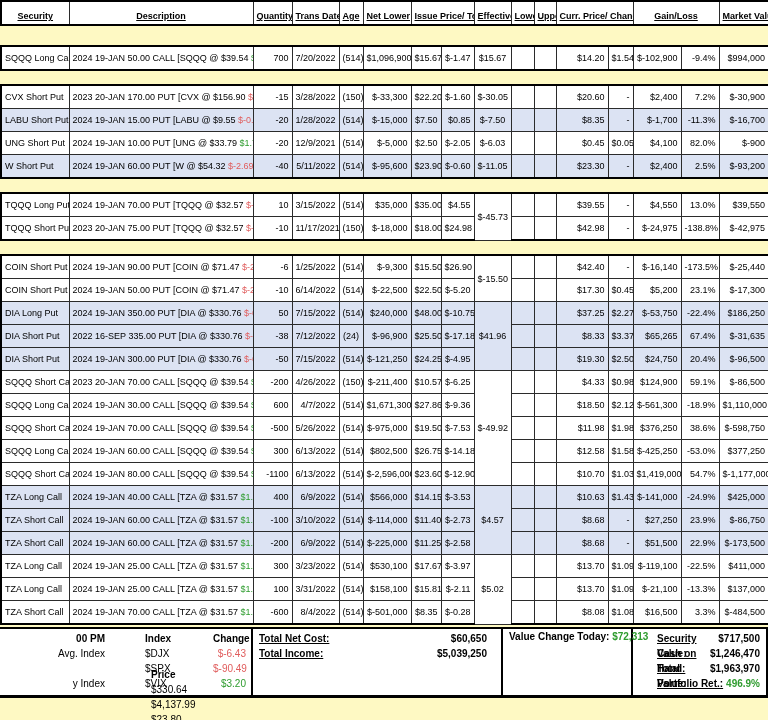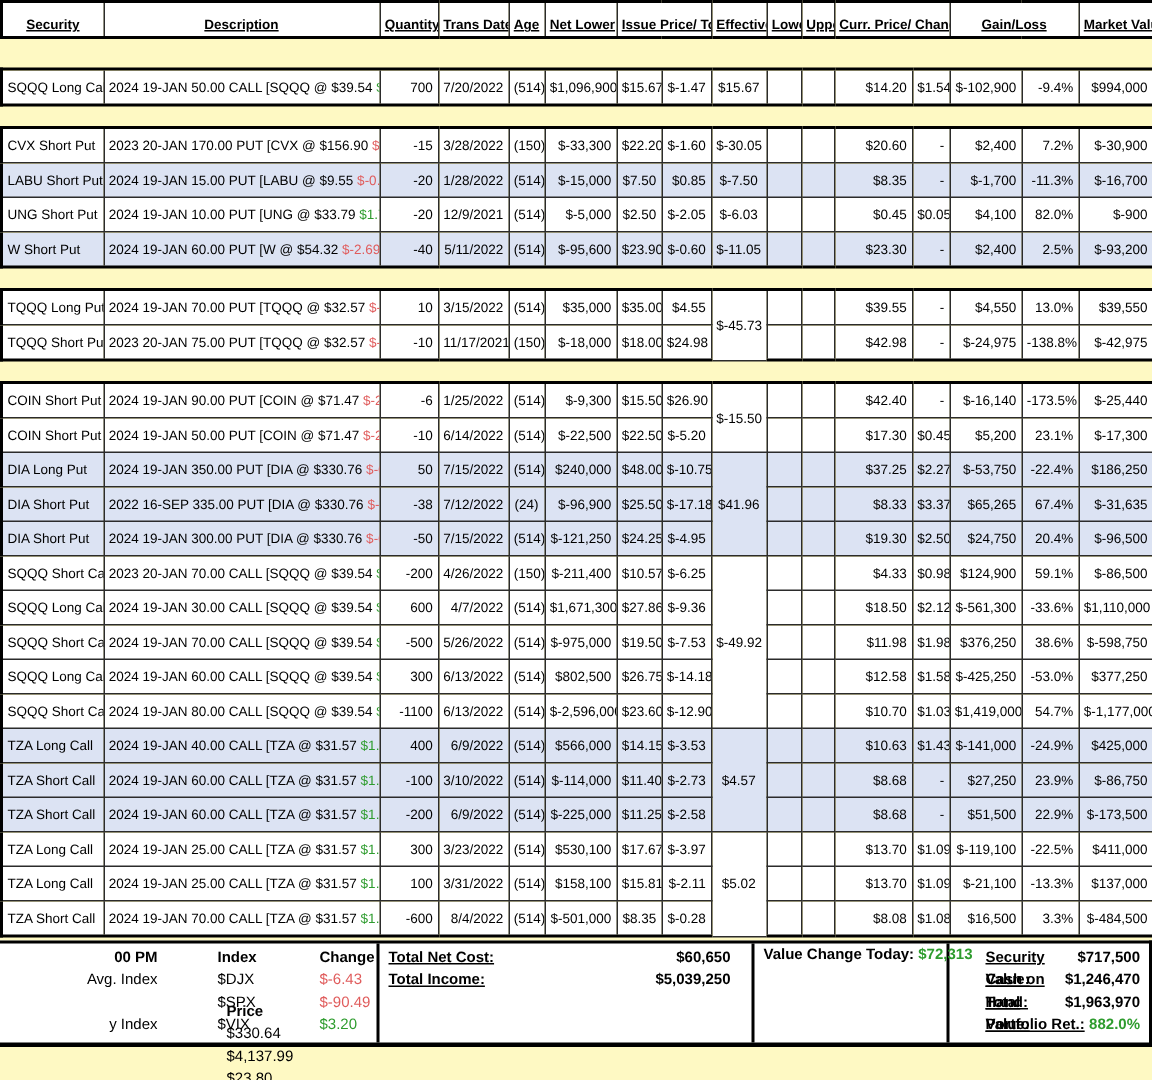--- a/index.html
+++ b/index.html
@@ -39,21 +39,21 @@
   .summary{
     margin-top:2px;height:66px;display:flex;background:#ffffff;
     border-top:2px solid #000;border-bottom:3px solid #000;border-right:2px solid #000;
     font-size:10px;color:#000;
   }
   .sum-left{width:253px;border-right:2px solid #000;padding:2px 3px 0 2px;box-sizing:border-box;}
   .ix-row{display:grid;grid-template-columns:103px 46px 62px 1fr;height:15px;line-height:15px;}
   .ix-label{text-align:right;overflow:hidden;white-space:nowrap;}
   .ix-sym{text-align:left;padding-left:40px;}
   .ix-price{text-align:left;margin-top:36px;}
-  .ix-chg{padding-right:2px;}
+  .ix-chg{text-align:right;padding-right:2px;}
   .b{font-weight:bold;}
   .u{text-decoration:underline;}
   .sum-mid{width:250px;border-right:2px solid #000;padding:2px 14px 4px 6px;box-sizing:border-box;}
   .kv{display:flex;justify-content:space-between;height:15px;line-height:15px;}
   .sum-vc{width:130px;border-right:2px solid #000;padding:2px 4px 0 6px;box-sizing:border-box;white-space:nowrap;}
   .sum-right{flex:1;padding:2px 6px 0 24px;box-sizing:border-box;}
   .sum-right .kv{height:15px;}
 </style>
 </head>
 <body>
@@ -371,21 +371,21 @@
           <td class="ar">4/7/2022</td>
           <td class="ac">(514)</td>
           <td class="ar">$1,671,300</td>
           <td class="ar">$27.86</td>
           <td class="ar r">$-9.36</td>
           <td class="ac"></td>
           <td class="ac"></td>
           <td class="ar">$18.50</td>
           <td class="ar g">$2.12</td>
           <td class="ar r">$-561,300</td>
-          <td class="ar r">-33.6%</td>
+          <td class="ar r">-18.9%</td>
           <td class="ar">$1,110,000</td>
         </tr>
         <tr>
           <td class="al">SQQQ Short Call</td>
           <td class="al"><span>2024 19-JAN 70.00 CALL [SQQQ @ $39.54 </span><span class="g">$2.88</span></td>
           <td class="ar">-500</td>
           <td class="ar">5/26/2022</td>
           <td class="ac">(514)</td>
           <td class="ar">$-975,000</td>
           <td class="ar">$19.50</td>
@@ -591,17 +591,17 @@
       <div class="kv">
         <span class="b u">Cash on Hand:</span>
         <span class="b">$1,246,470</span>
       </div>
       <div class="kv">
         <span class="b u">Total Value:</span>
         <span class="b">$1,963,970</span>
       </div>
       <div class="kv">
         <span class="b u">Portfolio Ret.:</span>
-        <span class="b g">882.0%</span>
+        <span class="b g">496.9%</span>
       </div>
     </div>
   </div>
 </div>
 
 </body></html>

